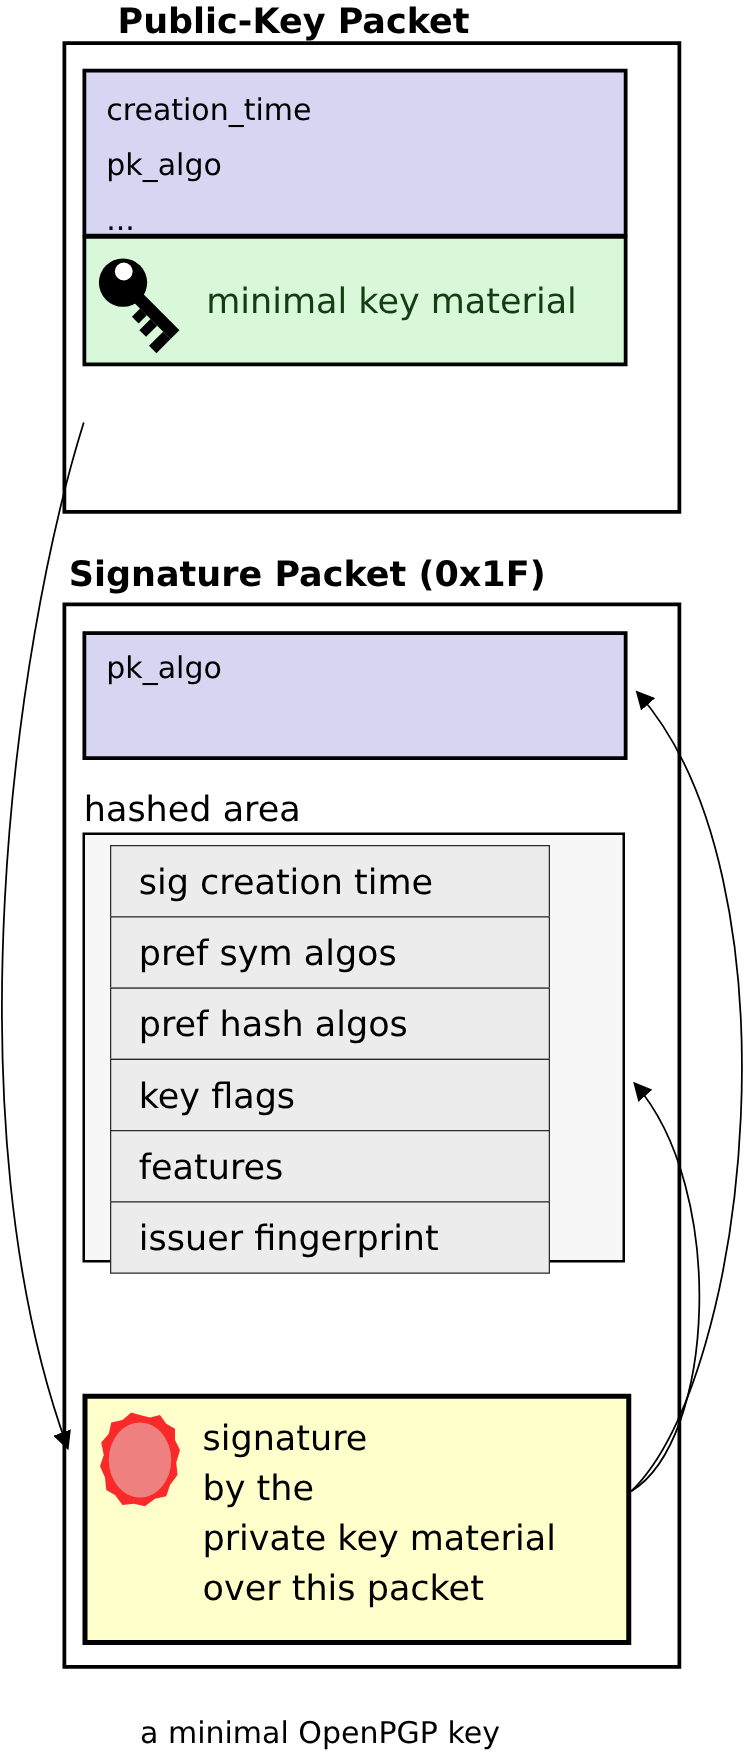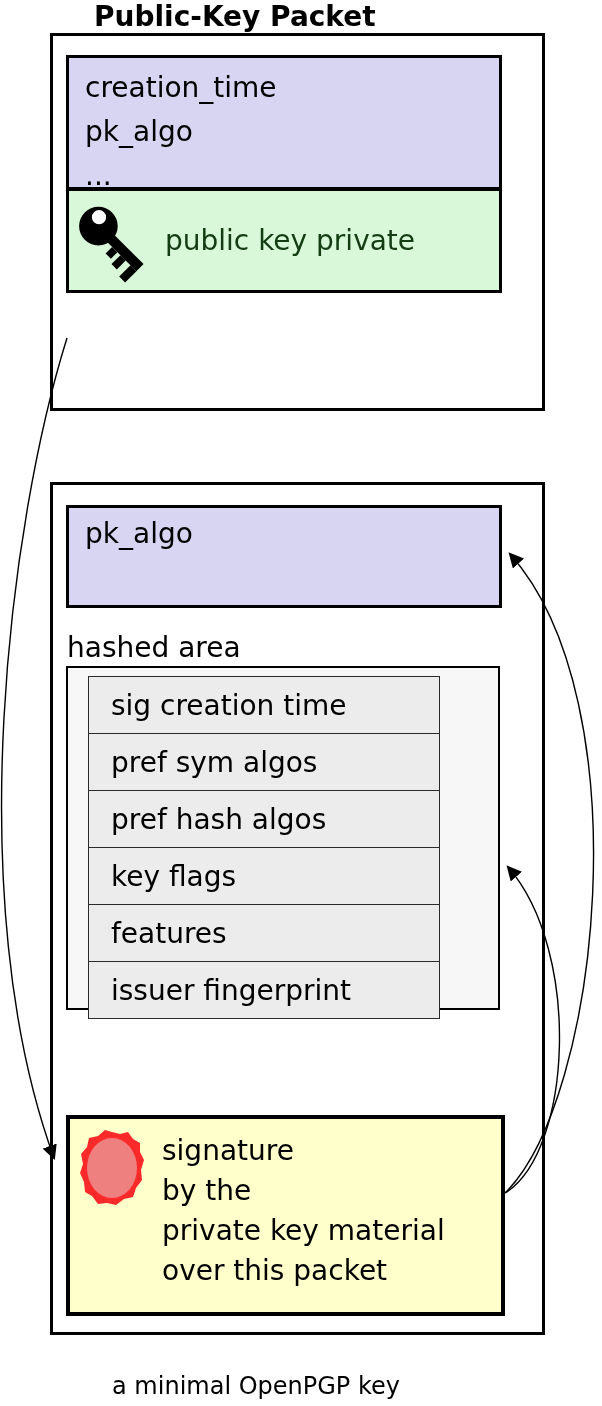--- a/index.html
+++ b/index.html
@@ -3,21 +3,21 @@
 <meta charset="utf-8">
 <style>
   html,body{margin:0;padding:0;background:#ffffff;}
   .canvas{
     position:relative;width:602px;height:1406px;background:#ffffff;
     font-family:"DejaVu Sans","Liberation Sans",sans-serif;color:#000;overflow:hidden;
   }
   .abs{position:absolute;box-sizing:border-box;}
   .title{font-weight:bold;font-size:28px;white-space:nowrap;}
   .outer-box{border:3px solid #000;background:#fff;}
-  .header-box{background:#d8d5f3;border:3px solid #000;font-size:28px;line-height:44px;padding:8px 0 0 16px;}
+  .header-box{background:#d8d5f3;border:3px solid #000;font-size:24px;line-height:44px;padding:8px 0 0 16px;}
   .material-box{background:#d9f8d9;border:3px solid #000;display:flex;align-items:center;}
   .material-label{color:#143d14;font-size:28px;margin-left:14px;}
   .hashed-label{font-size:28px;}
   .hashed-box{background:#f7f7f7;border:2px solid #000;}
   .subpacket-col{position:absolute;left:20px;top:8px;width:352px;}
   .subpacket{box-sizing:border-box;height:58px;background:#ececec;border:1px solid #2a2a2a;
     margin-top:-1px;display:flex;align-items:center;padding-left:22px;font-size:28px;}
   .subpacket:first-child{margin-top:0;}
   .sig-box{background:#ffffcc;border:4px solid #000;}
   .sig-lines{position:absolute;left:92px;top:12px;font-size:28px;line-height:40px;}
@@ -45,23 +45,24 @@
     <svg class="keyicon" width="84" height="84" viewBox="0 0 100 100">
       <g transform="rotate(45 30 32)">
         <circle cx="27" cy="32" r="23" fill="#000"></circle>
         <circle cx="20" cy="24" r="8.5" fill="#fff"></circle>
         <rect x="44" y="26" width="53" height="12" fill="#000"></rect>
         <rect x="56" y="38" width="9" height="11" fill="#000"></rect>
         <rect x="70" y="38" width="9" height="15" fill="#000"></rect>
         <rect x="87" y="38" width="10" height="19" fill="#000"></rect>
       </g>
     </svg>
-    <span class="material-label" style="margin-left:96px;">public key private</span>
+    <span class="material-label" style="margin-left:96px;">minimal key material</span>
   </div>
 
+  <div class="abs title" style="left:55px;top:443px;">Signature Packet (0x1F)</div>
 
   <div class="abs outer-box" style="left:50px;top:482px;width:495px;height:853px;"></div>
 
   <div class="abs header-box" style="left:66px;top:505px;width:436px;height:103px;padding-top:4px;">
     <div>pk_algo</div>
   </div>
 
   <div class="abs hashed-label" style="left:67px;top:631px;">hashed area</div>
 
   <div class="abs hashed-box" style="left:66px;top:666px;width:434px;height:344px;">

